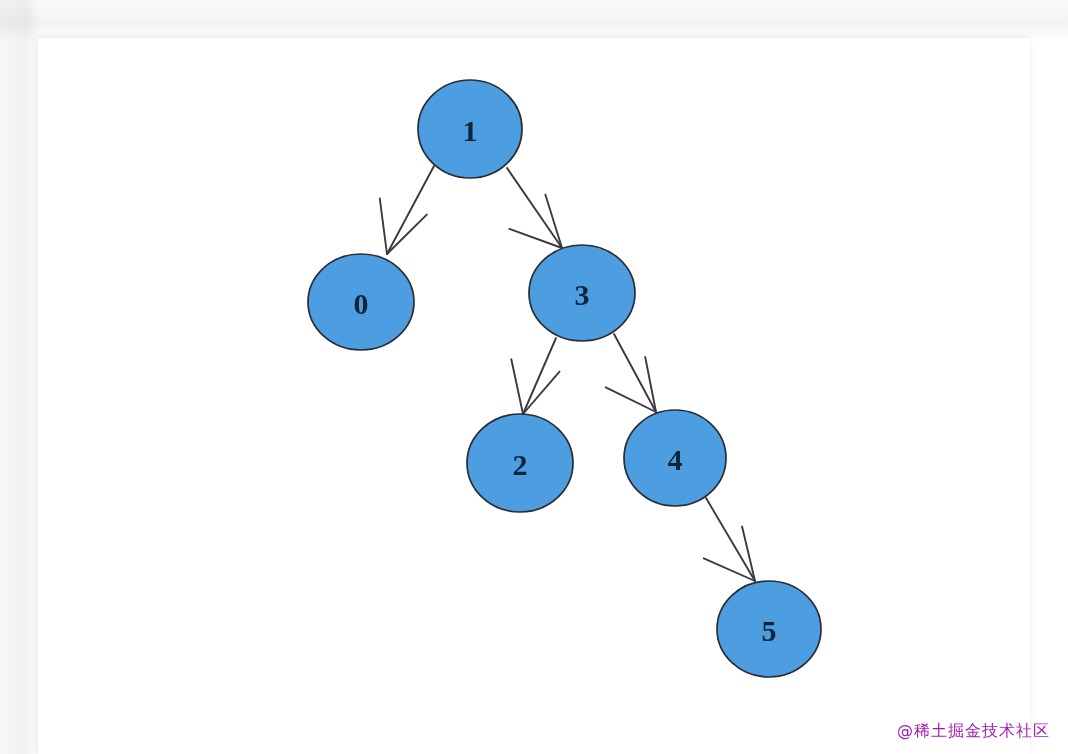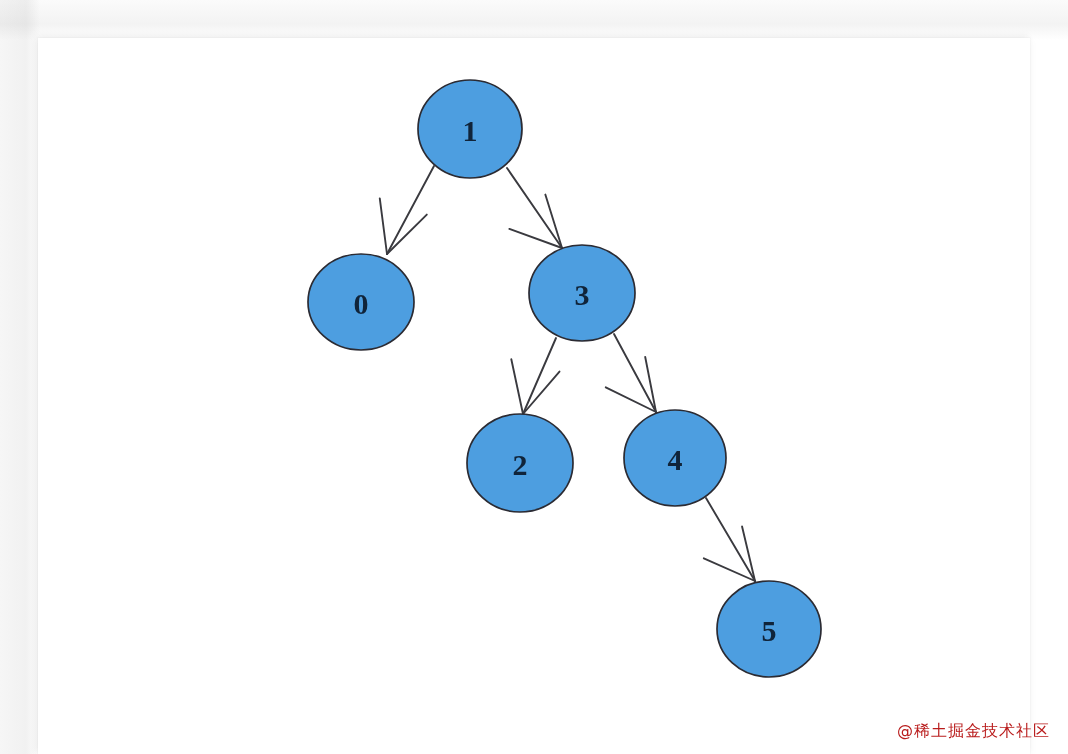--- a/index.html
+++ b/index.html
@@ -82,21 +82,21 @@
     stroke-linecap: round;
   }
 
   #watermark {
     position: absolute;
     right: 18px;
     bottom: 12px;
     font-family: "DejaVu Sans", sans-serif;
     font-size: 16px;
     letter-spacing: 1px;
-    color: #b91c1c;
+    color: #a21caf;
     white-space: nowrap;
     user-select: none;
   }
 </style>
 </head>
 <body>
 
 <div id="stage">
 
   <div id="page-bg"></div>

